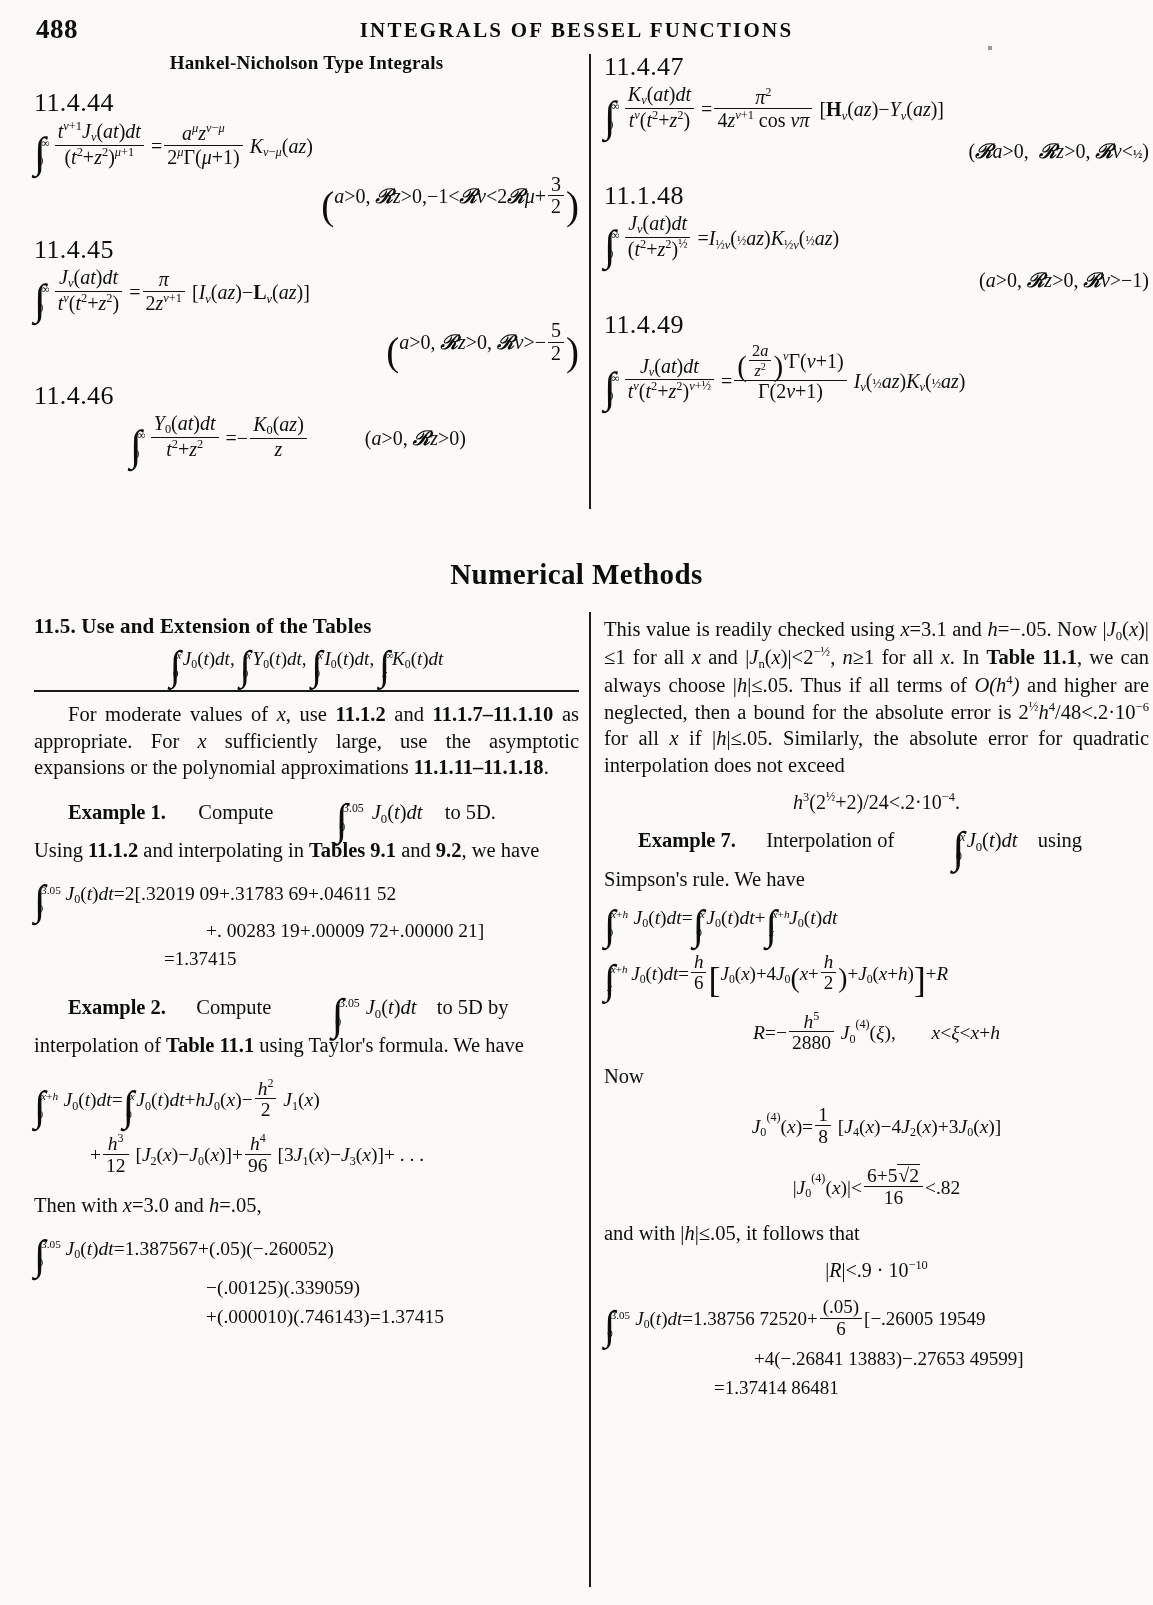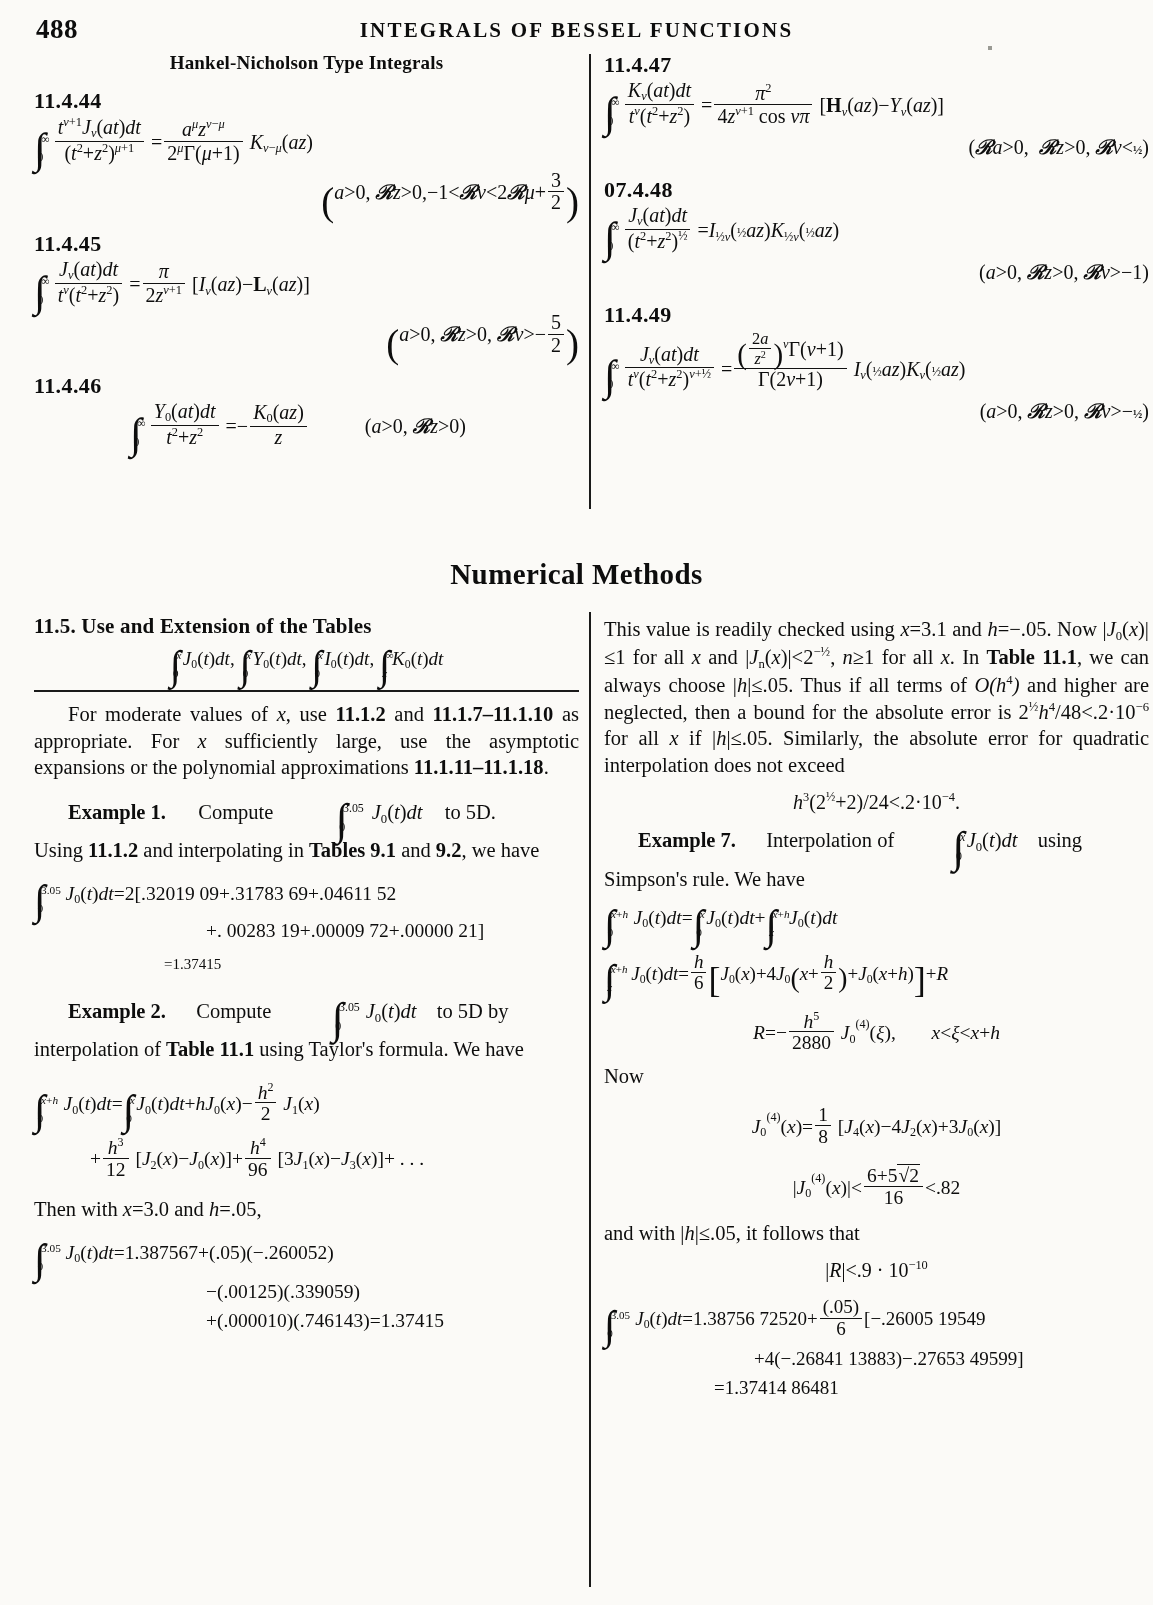--- a/index.html
+++ b/index.html
@@ -32,21 +32,21 @@
   }
   .rule-vert-2 {
     position:absolute; left:589px; top:612px; width:2px; height:975px;
     background:#1a1a1a;
   }
   
   .sec-title {
     text-align:center; font-weight:bold; font-size:19px;
     letter-spacing:.2px; margin:0 0 14px 0;
   }
-  .eqnum { font-weight:bold; font-size:22px; margin:9px 0 2px 0; letter-spacing:.4px; }
+  .eqnum { font-weight:normal; font-size:26px; margin:9px 0 2px 0; letter-spacing:.4px; }
   .eq { font-size:20px; margin:2px 0 4px 0; line-height:1.0; }
   .eq-c  { text-align:center; }
   .cond { text-align:right; font-size:20px; margin:6px 0 2px 0; }
   p.body {
     font-size:20.5px; line-height:1.30; margin:9px 0 0 0;
     text-align:justify; text-justify:inter-word; hyphens:none;
   }
   p.body.indent { text-indent:34px; }
   .bold { font-weight:bold; }
   i, .it { font-style:italic; }
@@ -161,41 +161,38 @@
     <span class="frac"><span class="num"><i>K</i><span class="sub"><i>ν</i></span>(<i>at</i>)<i>dt</i></span><span class="den"><i>t</i><span class="sup"><i>ν</i></span>(<i>t</i><span class="sup">2</span>+<i>z</i><span class="sup">2</span>)</span></span>
     =<span class="frac"><span class="num"><i>π</i><span class="sup">2</span></span><span class="den">4<i>z</i><span class="sup"><i>ν</i>+1</span> cos <i>νπ</i></span></span>
     [<b>H</b><span class="sub"><i>ν</i></span>(<i>az</i>)−<i>Y</i><span class="sub"><i>ν</i></span>(<i>az</i>)]
   </div>
   <div class="cond">
     (<span class="ital-script">ℛ</span><i>a</i>&gt;0,&nbsp; <span class="ital-script">ℛ</span><i>z</i>&gt;0, <span class="ital-script">ℛ</span><i>ν</i>&lt;<span class="sm" style="font-weight:bold;">½</span>)
   </div>
 
   <div class="spacer-sm"></div>
 
-  <div class="eqnum">07.4.48</div>
+  <div class="eqnum">11.1.48</div>
   <div class="eq">
     <span class="intg">∫<span class="lim-t">∞</span><span class="lim-b">0</span></span>
     <span class="frac"><span class="num"><i>J</i><span class="sub"><i>ν</i></span>(<i>at</i>)<i>dt</i></span><span class="den">(<i>t</i><span class="sup">2</span>+<i>z</i><span class="sup">2</span>)<span class="sup">½</span></span></span>
     =<i>I</i><span class="sub">½<i>ν</i></span>(<span class="sm">½</span><i>az</i>)<i>K</i><span class="sub">½<i>ν</i></span>(<span class="sm">½</span><i>az</i>)
   </div>
   <div class="cond">
     (<i>a</i>&gt;0, <span class="ital-script">ℛ</span><i>z</i>&gt;0, <span class="ital-script">ℛ</span><i>ν</i>&gt;−1)
   </div>
 
   <div class="spacer-sm"></div>
 
   <div class="eqnum">11.4.49</div>
   <div class="eq">
     <span class="intg">∫<span class="lim-t">∞</span><span class="lim-b">0</span></span>
     <span class="frac"><span class="num"><i>J</i><span class="sub"><i>ν</i></span>(<i>at</i>)<i>dt</i></span><span class="den"><i>t</i><span class="sup"><i>ν</i></span>(<i>t</i><span class="sup">2</span>+<i>z</i><span class="sup">2</span>)<span class="sup"><i>ν</i>+½</span></span></span>
     =<span class="frac"><span class="num"><span class="pmed">(</span><span class="frac" style="font-size:.82em;"><span class="num">2<i>a</i></span><span class="den"><i>z</i><span class="sup">2</span></span></span><span class="pmed">)</span><span class="sup"><i>ν</i></span>Γ(<i>ν</i>+1)</span><span class="den">Γ(2<i>ν</i>+1)</span></span>
     <i>I</i><span class="sub"><i>ν</i></span>(<span class="sm">½</span><i>az</i>)<i>K</i><span class="sub"><i>ν</i></span>(<span class="sm">½</span><i>az</i>)
-  </div>
-  <div class="cond">
-    (<i>a</i>&gt;0, <span class="ital-script">ℛ</span><i>z</i>&gt;0, <span class="ital-script">ℛ</span><i>ν</i>&gt;−<span class="sm" style="font-weight:bold;">½</span>)
   </div>
 
 </div>
 
 <div class="numerical-methods">Numerical Methods</div>
 
 <div style="position:absolute; left:34px; top:614px; width:545px;">
 
   <div class="sub-head">11.5. Use and Extension of the Tables</div>
 
@@ -221,21 +218,21 @@
     <span>to 5D.</span>
   </p>
   <p class="body" style="margin-top:4px;">
     <span>Using </span><span class="bold">11.1.2</span><span> and interpolating in </span><span class="bold">Tables 9.1</span><span> and </span><span class="bold">9.2</span><span>, we have</span>
   </p>
 
   <div class="eq" style="margin-top:20px; font-size:19.5px;">
     <span class="intg">∫<span class="lim-t">3.05</span><span class="lim-b">0</span></span><span style="display:inline-block;width:18px;"></span><i>J</i><span class="sub">0</span>(<i>t</i>)<i>dt</i><span>=2[.32019 09+.31783 69+.04611 52</span>
   </div>
   <div class="eq" style="padding-left:172px; font-size:19.5px; margin-top:8px;">+. 00283 19+.00009 72+.00000 21]</div>
-  <div class="eq" style="padding-left:130px; font-size:15px; margin-top:16px;">=1.37415</div>
+  <div class="eq" style="padding-left:130px; font-size:19px; margin-top:8px;">=1.37415</div>
 
   <p class="body indent" style="margin-top:26px;">
     <span class="bold">Example 2.</span>
     <span style="display:inline-block;width:20px;"></span>
     <span>Compute</span>
     <span style="display:inline-block;width:16px;"></span>
     <span class="nowrap"><span class="intg">∫<span class="lim-t">3.05</span><span class="lim-b">0</span></span><span style="display:inline-block;width:20px;"></span><i>J</i><span class="sub">0</span>(<i>t</i>)<i>dt</i></span>
     <span style="display:inline-block;width:10px;"></span>
     <span>to 5D by</span>
   </p>

